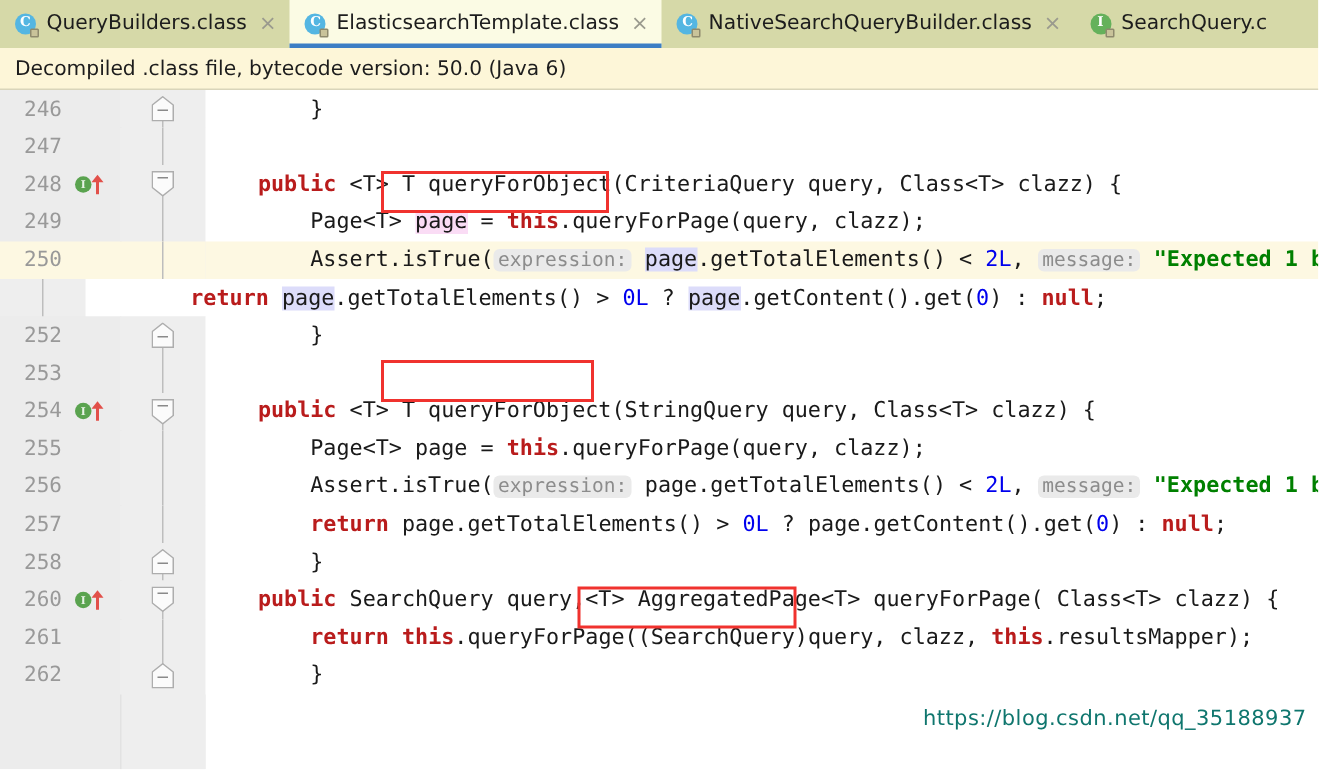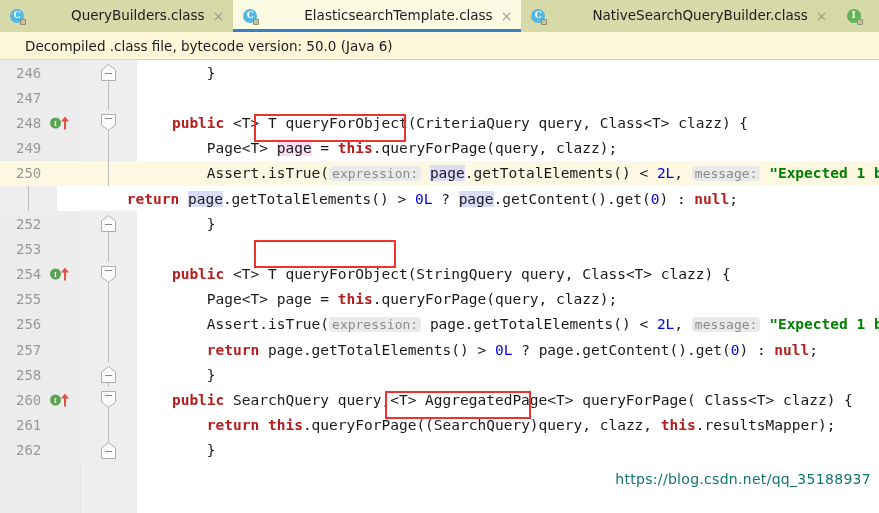--- a/index.html
+++ b/index.html
@@ -39,33 +39,33 @@
     display:flex; align-items:center; justify-content:center;
     font-family:"DejaVu Serif", serif; font-size:9px; font-weight:bold; color:#ffffff;
     line-height:1;
   }
   .tab-icon.cls .disc{ background:#54b6e2; }
   .tab-icon.iface .disc{ background:#65b15b; }
   .tab-icon .lock{
     position:absolute; right:-1px; bottom:-1px; width:6px; height:6px;
     background:#c9c39a; border:1px solid #8e8a6d; border-radius:1px;
   }
-  .tab-label{ line-height:1;margin-left:40px; }
+  .tab-label{ line-height:1; }
   .tab-close{
     font-family:"DejaVu Sans", sans-serif;
     font-size:14px; color:#9a9a8e; line-height:1; padding-left:2px;
     cursor:pointer;
   }
 
   
   .notif{
     position:absolute; left:0; top:32px; width:879px; height:28px;
     background:#fdf6d8; border-bottom:1px solid #d9d5ba;
     display:flex; align-items:center;
-    padding-left:25px;
+    padding-left:10px;
     font-family:"DejaVu Sans", sans-serif; font-size:13.5px; color:#1d1d1d;
   }
 
   
   .editor{
     position:absolute; left:0; top:60px; width:879px; height:453px;
     background:#ffffff; overflow:hidden;
   }
   .gutter{
     position:absolute; left:0; top:0; width:137px; height:453px;

